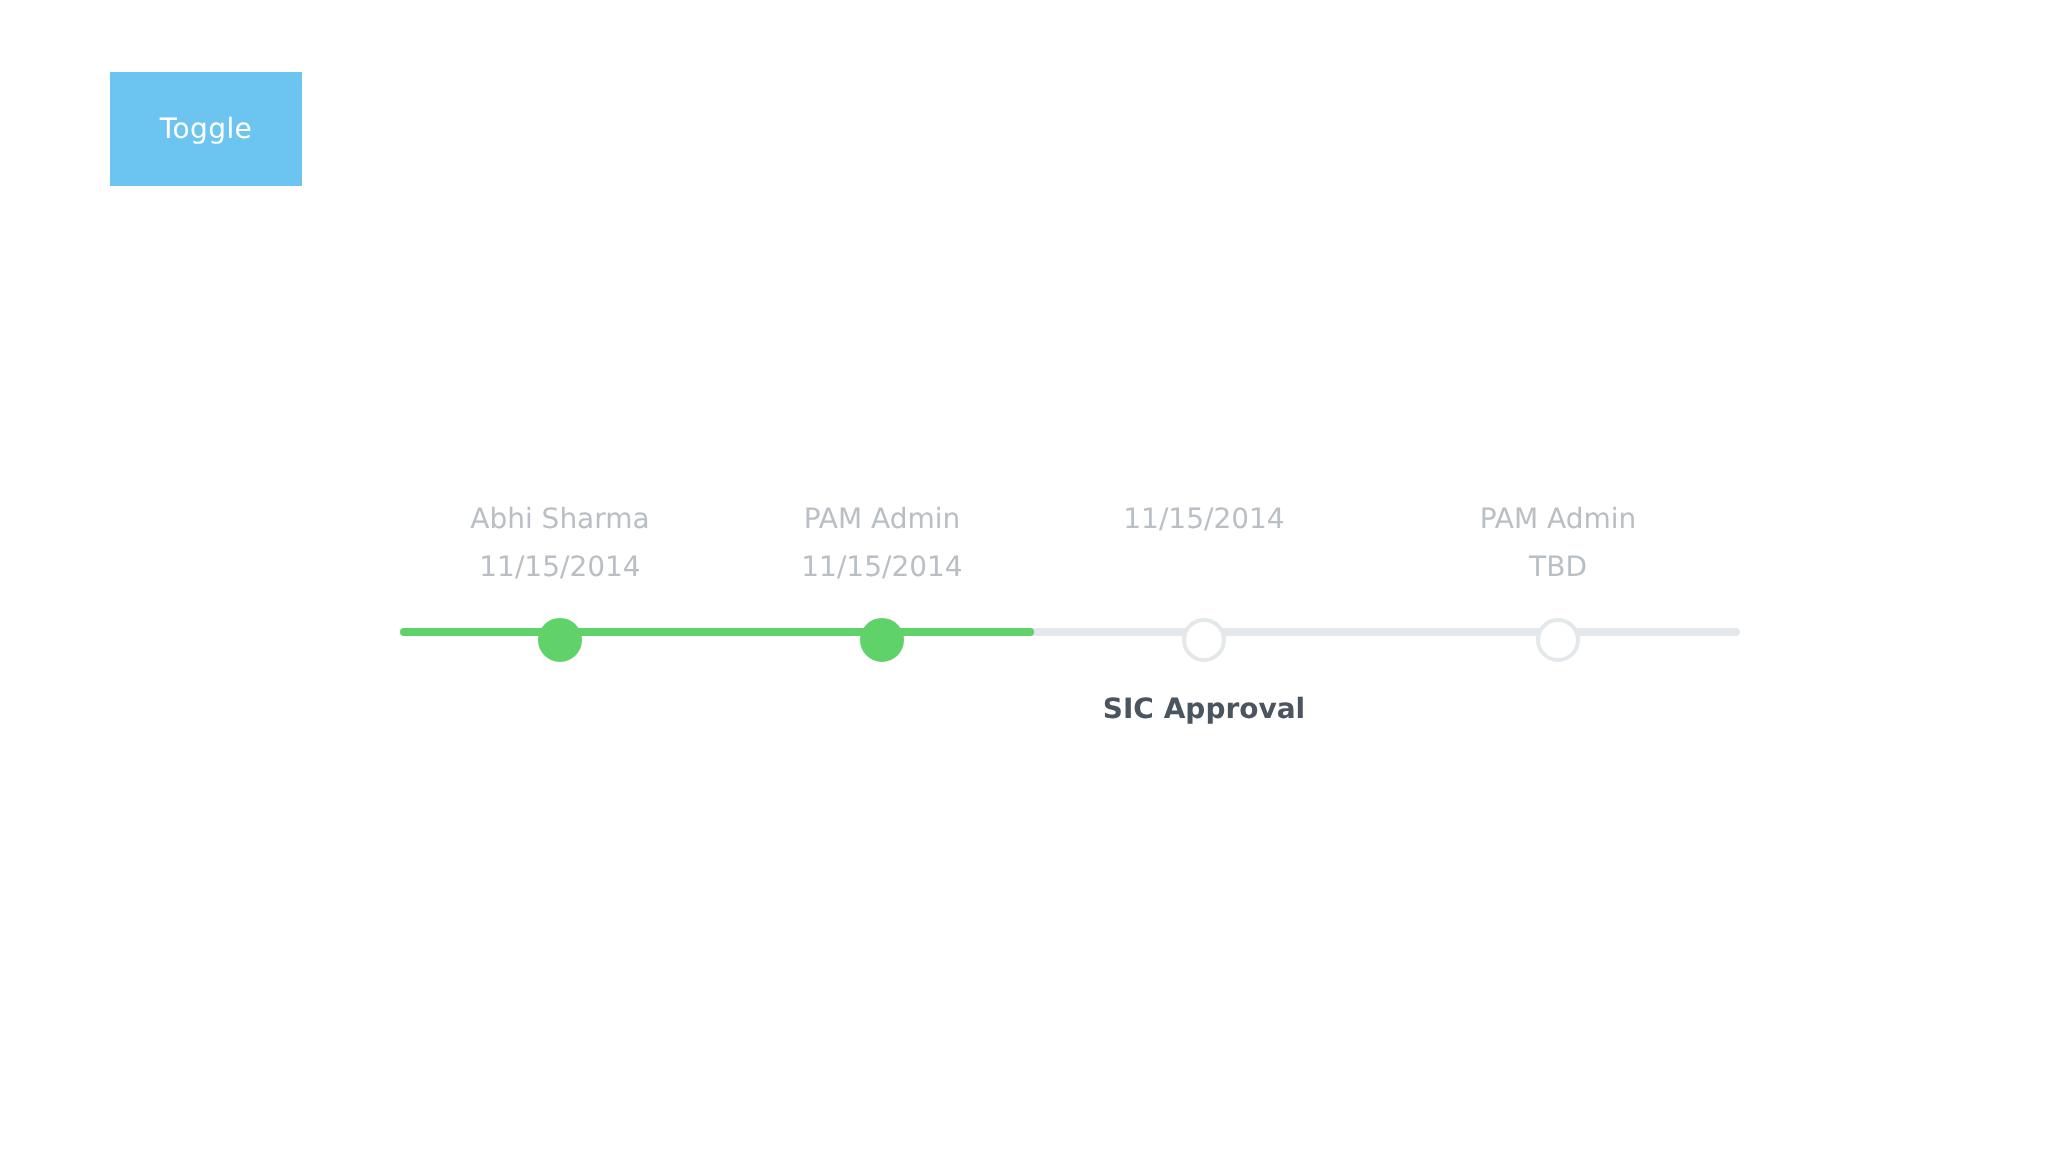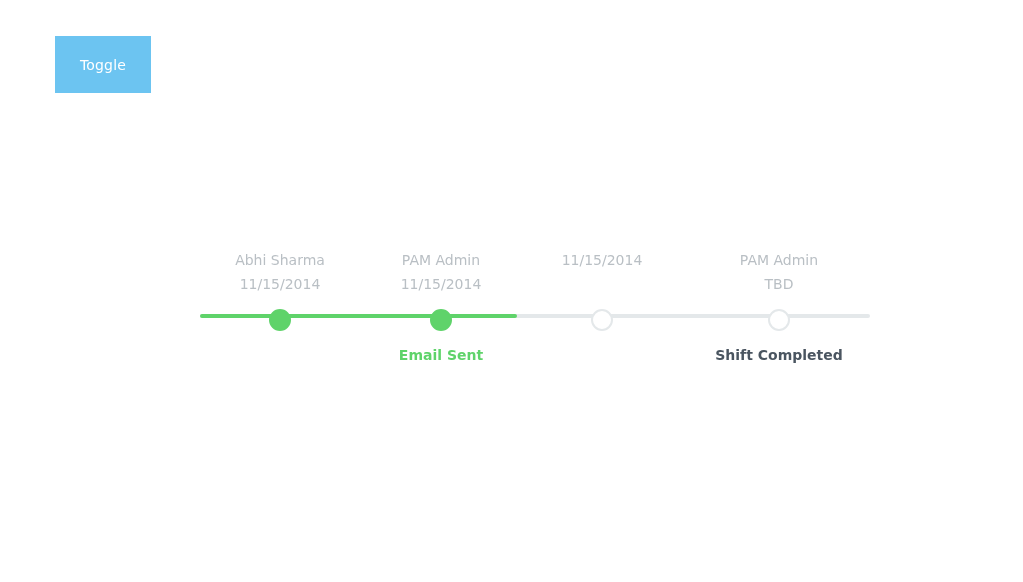--- a/index.html
+++ b/index.html
@@ -150,36 +150,35 @@
   </div>
 
   <div class="step complete" style="left:241px;">
     <div class="step-meta">
       <div class="step-person">PAM Admin</div>
       <div class="step-date">11/15/2014</div>
     </div>
     <div class="node-row">
       <div class="node"></div>
     </div>
-    <div class="step-label">Email Sent</div>
   </div>
 
   <div class="step pending" style="left:402px;">
     <div class="step-meta">
       <div class="step-date">11/15/2014</div>
     </div>
     <div class="node-row">
       <div class="node"></div>
     </div>
+    <div class="step-label">SIC Approval</div>
   </div>
 
   <div class="step pending" style="left:579px;">
     <div class="step-meta">
       <div class="step-person">PAM Admin</div>
       <div class="step-date">TBD</div>
     </div>
     <div class="node-row">
       <div class="node"></div>
     </div>
-    <div class="step-label">Shift Completed</div>
   </div>
 
 </div>
 
 </body></html>

